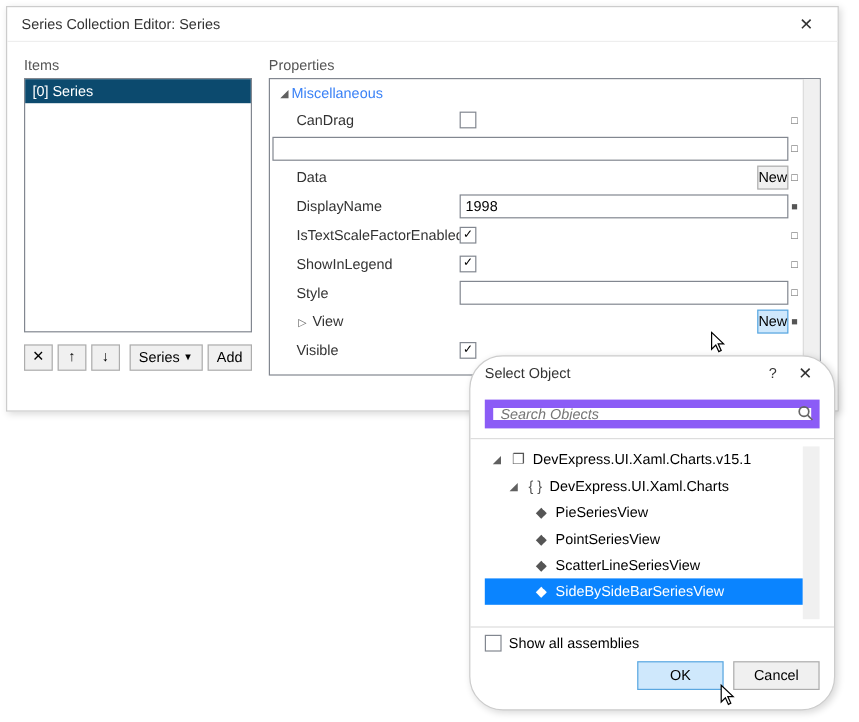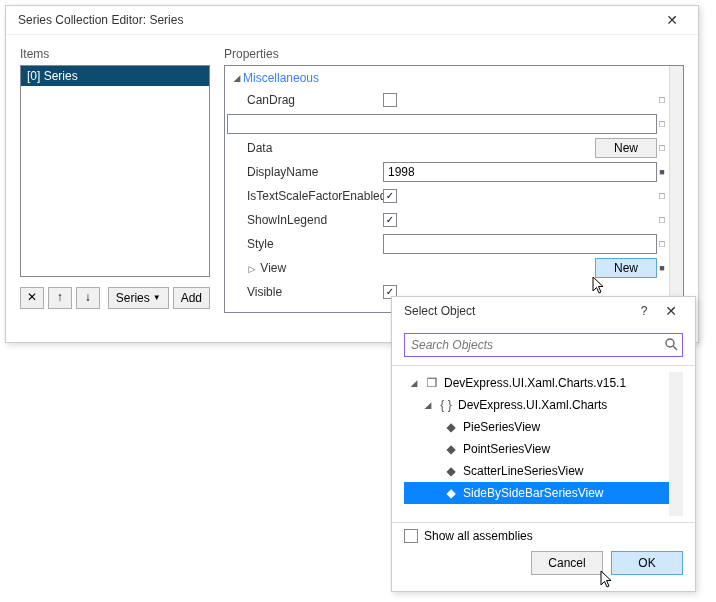--- a/index.html
+++ b/index.html
@@ -23,28 +23,28 @@
   .props-scroll { position: absolute; right: 0; top: 0; bottom: 0; width: 14px; background: #f0f0f0; border-left: 1px solid #ddd; }
   .cat-row { display: flex; align-items: center; padding: 3px 4px; }
   .expander { width: 12px; text-align: center; color: #606060; font-size: 9px; }
   .cat-row .lbl { color: #3b82f6; }
   .prop-row { display: flex; align-items: center; height: 24px; }
   .pname { width: 156px; padding-left: 20px; color: #333; }
   .pval { flex: 1; display: flex; align-items: center; gap: 4px; }
   .marker { width: 10px; text-align: center; color: #555; font-size: 9px; }
   .txtin { flex: 1; height: 20px; border: 1px solid #828790; padding: 1px 4px; background: #fff; }
   .ckbx { width: 14px; height: 14px; border: 1px solid #828790; display: inline-flex; align-items: center; justify-content: center; background: #fff; font-size: 10px; line-height: 10px; }
-  .newbtn { border: 1px solid #adadad; background: #f0f0f0; padding: 0 18px; height: 20px; line-height: 18px; cursor: pointer; margin-left: 12px; }
+  .newbtn { border: 1px solid #adadad; background: #f0f0f0; padding: 0 0; height: 20px; line-height: 18px; cursor: pointer; margin-left: 12px; }
   .newbtn.hl { background: #cfe8fc; border-color: #5aa7e0; }
-  .sub-dialog { left: 391px; top: 296px; width: 305px; height: 296px; display: flex; flex-direction: column; }
+  .sub-dialog { left: 391px; top: 296px; width: 305px; height: 296px; display: flex; flex-direction: column; border-radius: 28px; }
   .sub-title { display: flex; align-items: center; padding: 6px 8px 6px 12px; }
   .sub-title .t { flex: 1; color: #333; }
   .help-q { width: 22px; text-align: center; color: #333; cursor: pointer; }
   .search-row { margin: 8px 12px 0 12px; position: relative; }
-  .search-in { width: 100%; height: 24px; border: 1px solid #8b5cf6; padding: 2px 24px 2px 6px; font-style: italic; color: #888; }
+  .search-in { width: 100%; height: 24px; border: 7px solid #8b5cf6; padding: 2px 24px 2px 6px; font-style: italic; color: #888; }
   .search-icon { position: absolute; right: 5px; top: 5px; color: #666; }
   .tree { margin: 8px 0 0 0; border-top: 1px solid #ddd; border-bottom: 1px solid #ddd; padding: 6px 0; height: 158px; position: relative; }
   .tree-scroll { position: absolute; right: 12px; top: 6px; bottom: 6px; width: 14px; background: #f0f0f0; }
   .tree-inner { margin: 0 26px 0 12px; }
   .trow { display: flex; align-items: center; height: 22px; gap: 5px; }
   .ticon { width: 14px; display:inline-flex; justify-content:center; color:#555; }
   .trow.sel { background: #0a84ff; color: #fff; }
   .trow.sel .ticon { color:#fff; }
   .show-all { margin: 6px 12px; display: flex; align-items: flex-start; gap: 6px; }
   .dlg-buttons { margin: 2px 12px 12px 12px; display: flex; justify-content: flex-end; gap: 8px; }
@@ -226,22 +226,22 @@
         <span class="ticon">◆</span>
         <span>SideBySideBarSeriesView</span>
       </div>
     </div>
   </div>
   <div class="show-all">
     <span class="ckbx"></span>
     <span>Show all assemblies</span>
   </div>
   <div class="dlg-buttons">
+    <div class="dbtn primary">OK</div>
     <div class="dbtn">Cancel</div>
-    <div class="dbtn primary">OK</div>
   </div>
 </div>
 
 <div class="cursor" style="left:600px; top:570px;">
   <svg width="16" height="20">
       <path d="M1 1 L1 15 L4.5 11.5 L7 17 L9 16 L6.5 10.5 L11 10.5 Z" fill="#fff" stroke="#000" stroke-width="1"></path>
     </svg>
 </div>
 
 </body></html>

